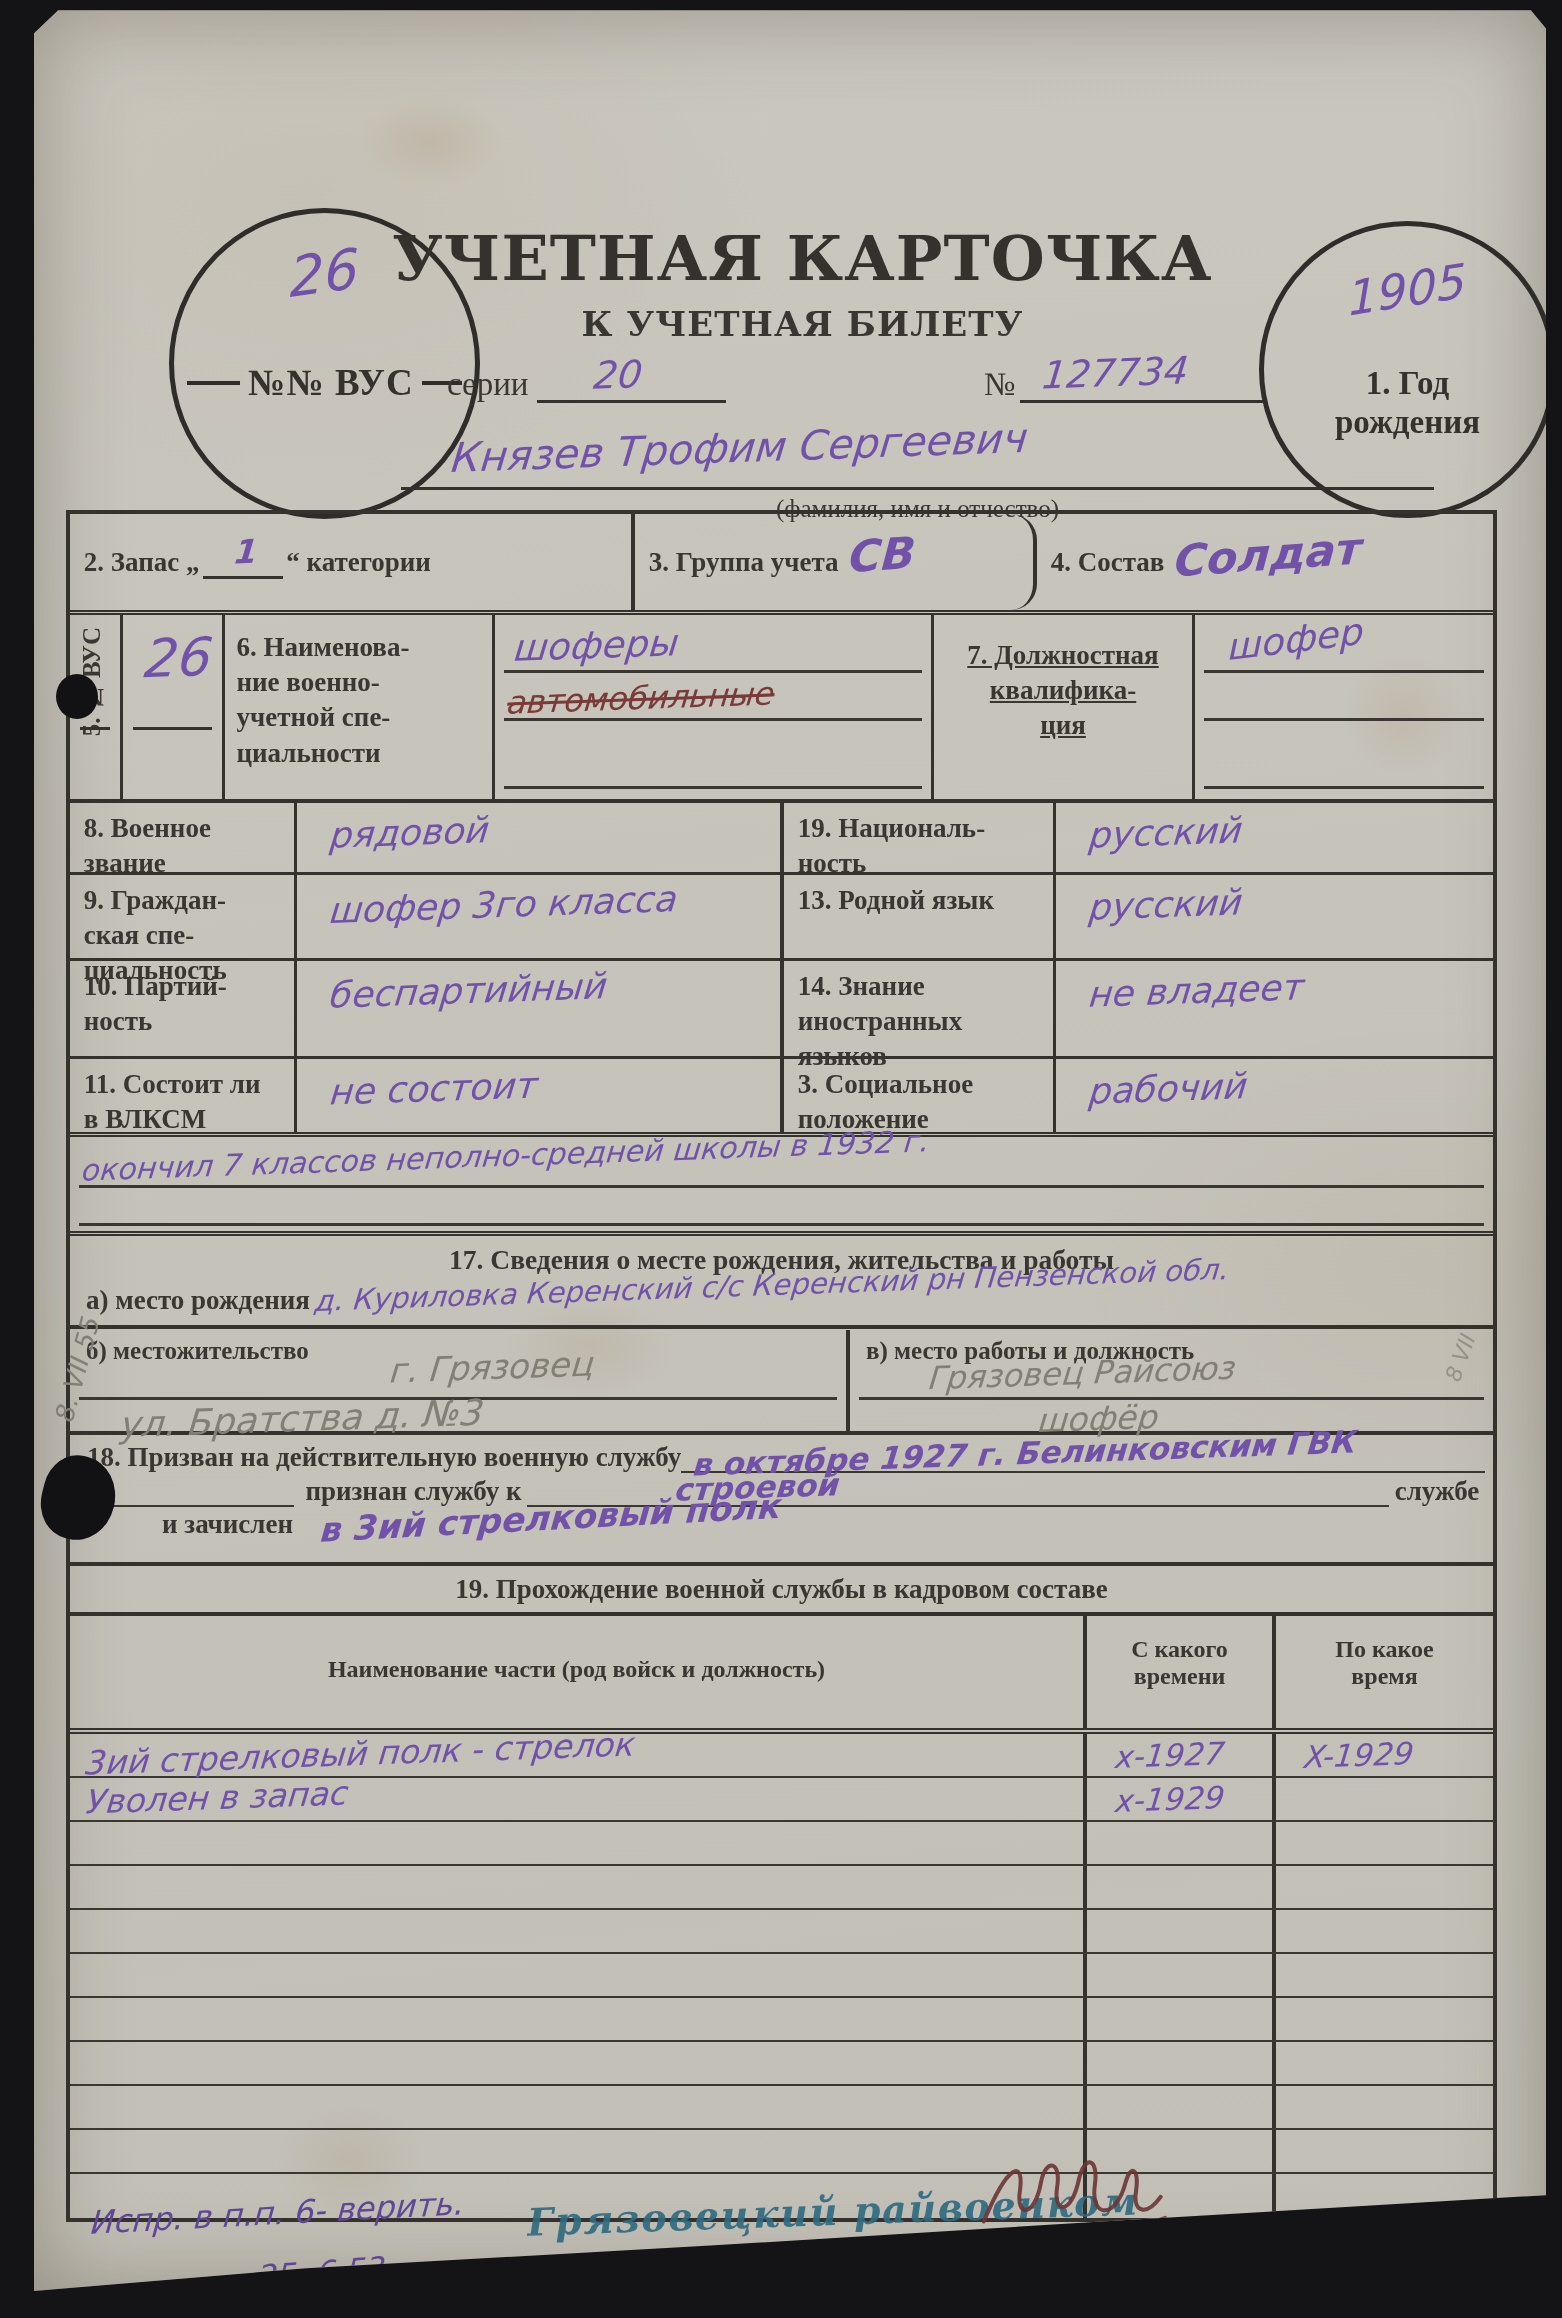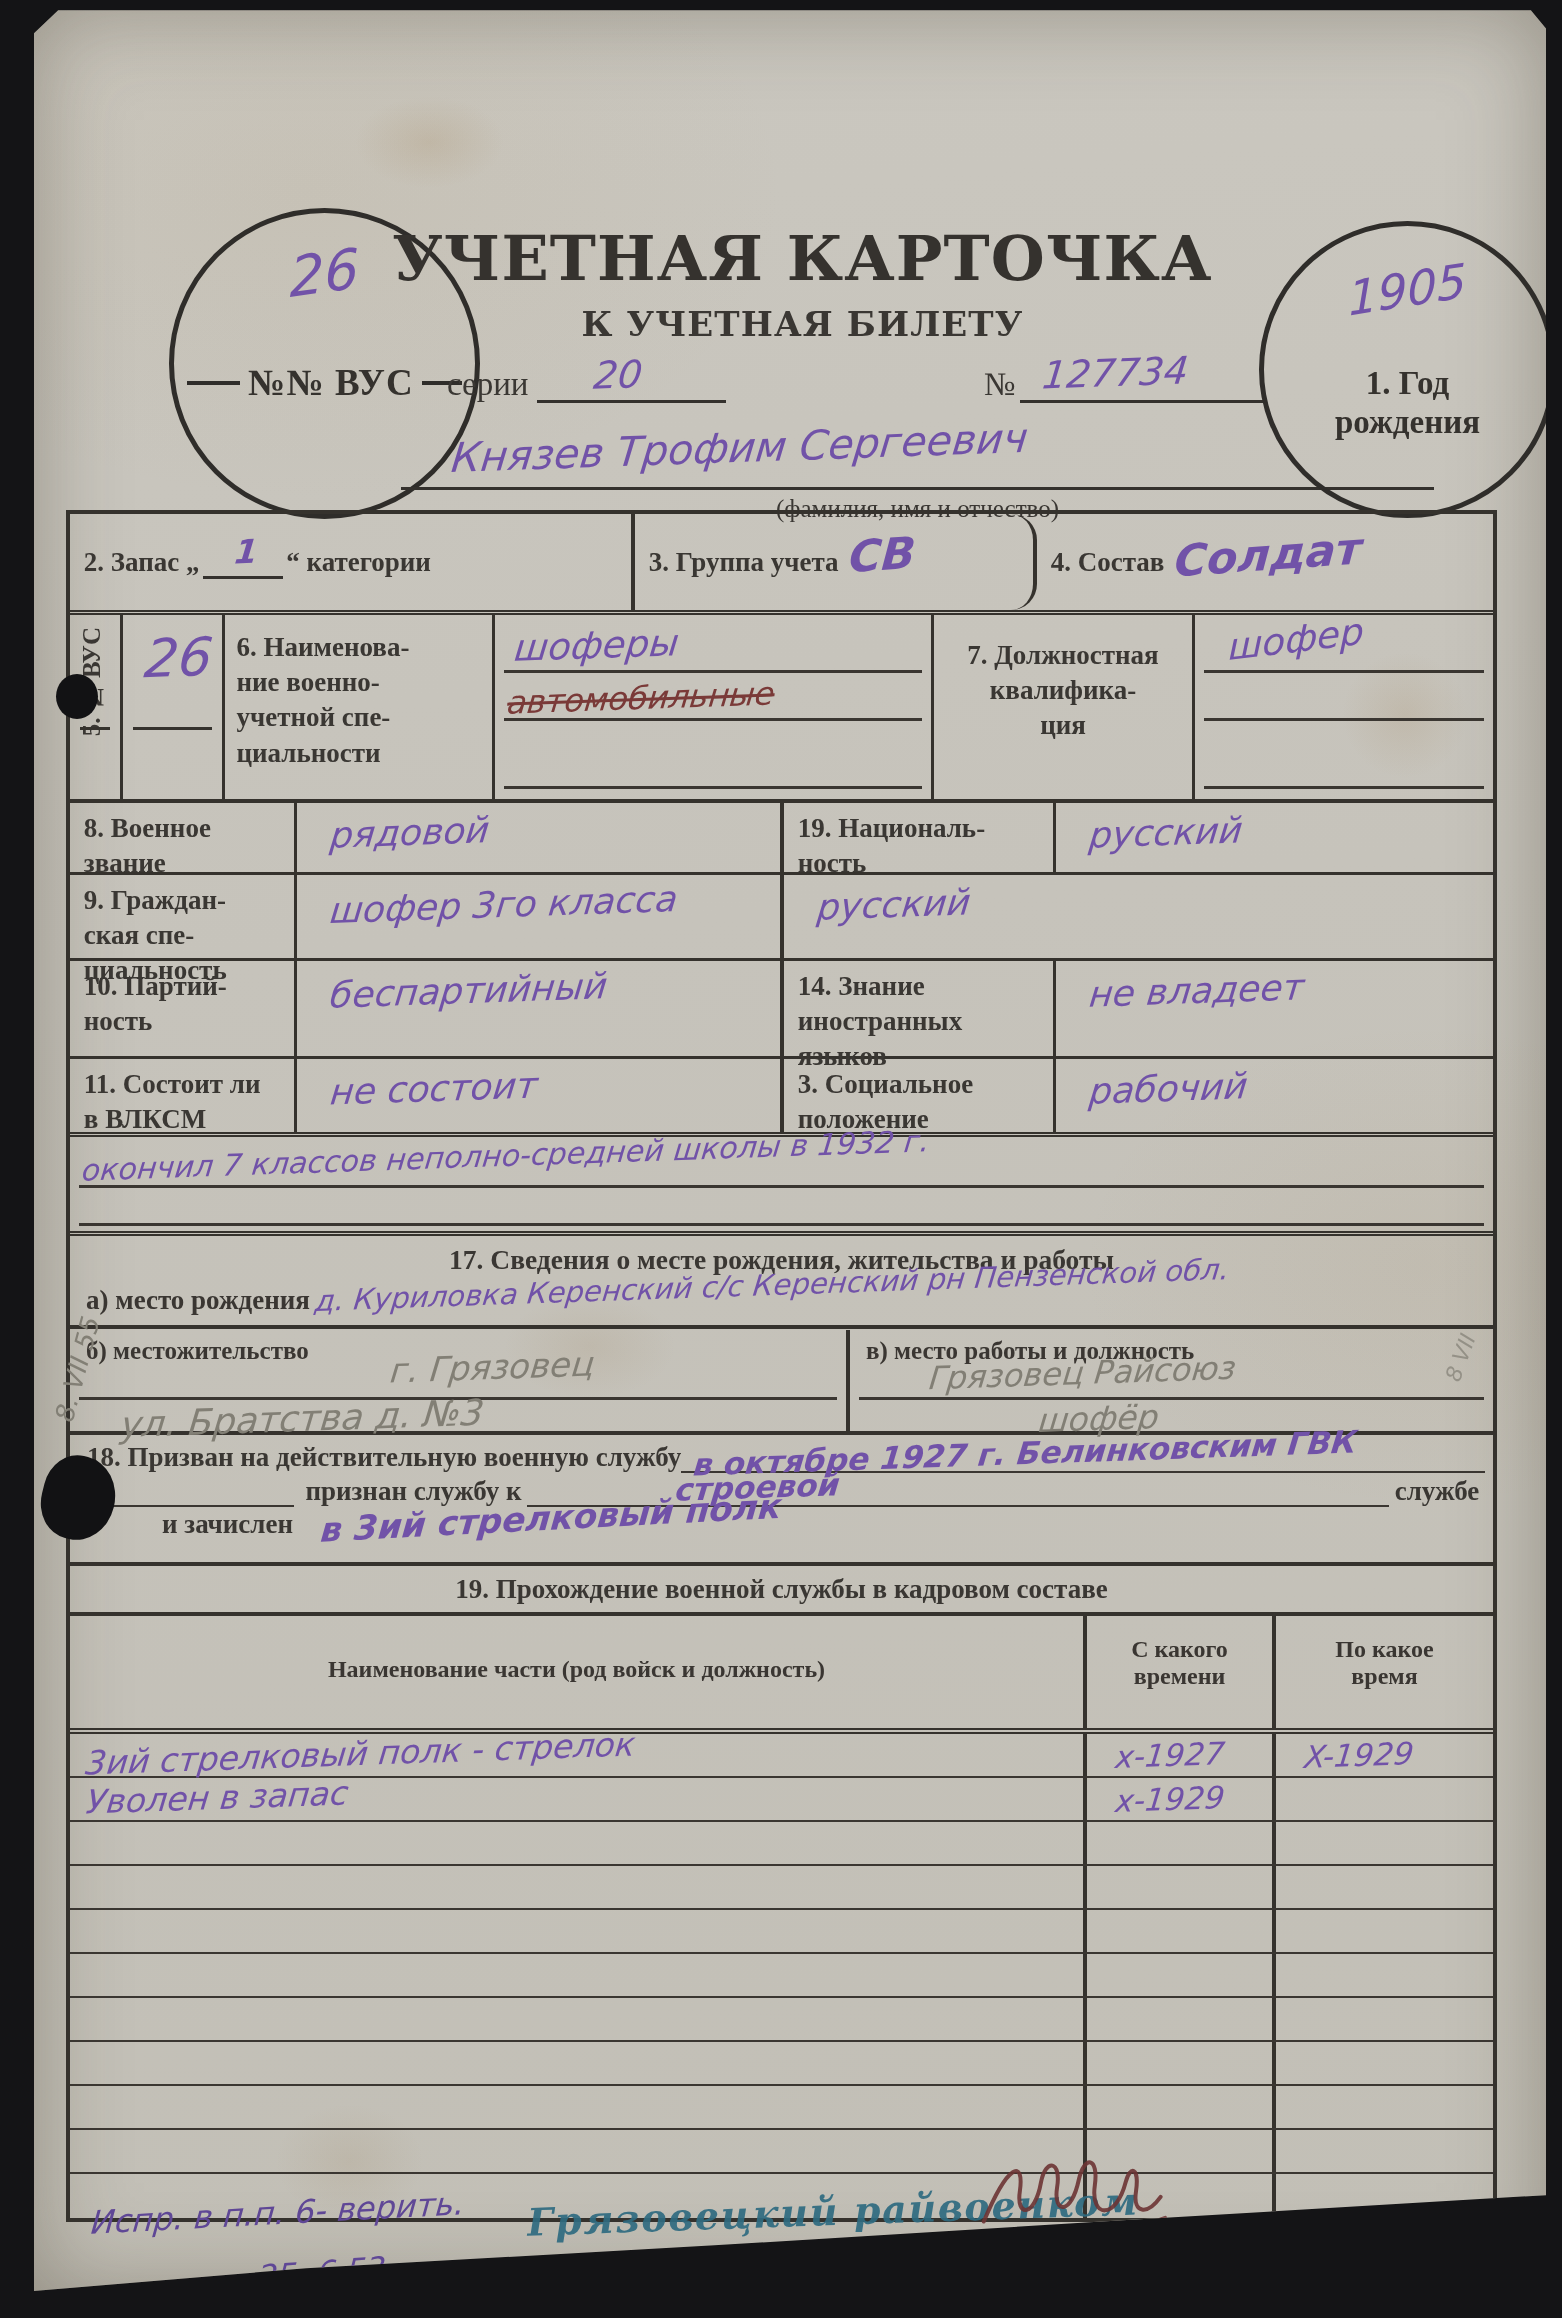--- a/index.html
+++ b/index.html
@@ -82,21 +82,21 @@
 
   .rowB{display:flex;height:189px;border-top:5.2px double #35322d;}
   .b1{width:53px;border-right:3.4px solid #35322d;position:relative;}
   .b1 .vert{writing-mode:vertical-rl;transform:rotate(180deg);font-size:25px;font-weight:700;
       position:absolute;left:8px;top:11.5px;white-space:nowrap;color:#3a3733;}
   .b2{width:102px;border-right:3.4px solid #35322d;position:relative;}
   .b2 .hw{position:absolute;left:22px;top:11.5px;font-size:53px;}
   .mini-rule{position:absolute;left:10.3px;right:10.3px;border-top:3.4px solid #35322d;}
   .b3{width:270px;border-right:3.4px solid #35322d;padding:15px 4.6px 0 11.5px;}
   .b4{width:439px;border-right:3.4px solid #35322d;position:relative;}
-  .b5{width:261px;border-right:3.4px solid #35322d;padding-top:23px;text-align:center;}
+  .b5{width:261px;border-right:3.4px solid #35322d;padding-top:23px;text-align:center;text-decoration:underline;}
   .b6{flex:1;position:relative;}
   .rule{position:absolute;left:9.2px;right:9.2px;border-top:3.4px solid #3a3631;}
   .b4 .hw.top{position:absolute;left:19.5px;top:9.2px;font-size:37px;}
   .b4 .struckw{position:absolute;left:12.6px;top:64px;font-size:32px;font-family:"DejaVu Sans",sans-serif;font-style:italic;transform:skewX(-8deg) rotate(-2deg);}
   .b6 .hw.top{position:absolute;left:34px;top:2.3px;font-size:37px;transform:skewX(-8deg) rotate(-7deg);}
 
   .rowC{display:flex;border-top:4.6px solid #35322d;}
   .halfL{width:714px;border-right:4.6px solid #35322d;}
   .halfR{flex:1;}
   .frow{display:flex;border-top:3.4px solid #35322d;}
@@ -293,20 +293,21 @@
       </div>
       <div class="halfR">
         <div class="frow h120">
           <div class="flabel lbl prelabel">19. Националь-
 ность</div>
           <div class="fval">
             <span class="hw">русский</span>
           </div>
         </div>
         <div class="frow h150">
+          <div class="flabel lbl prelabel">13. Родной язык</div>
           <div class="fval">
             <span class="hw">русский</span>
           </div>
         </div>
         <div class="frow h170">
           <div class="flabel lbl prelabel">14. Знание
 иностранных
 языков</div>
           <div class="fval">
             <span class="hw">не владеет</span>

